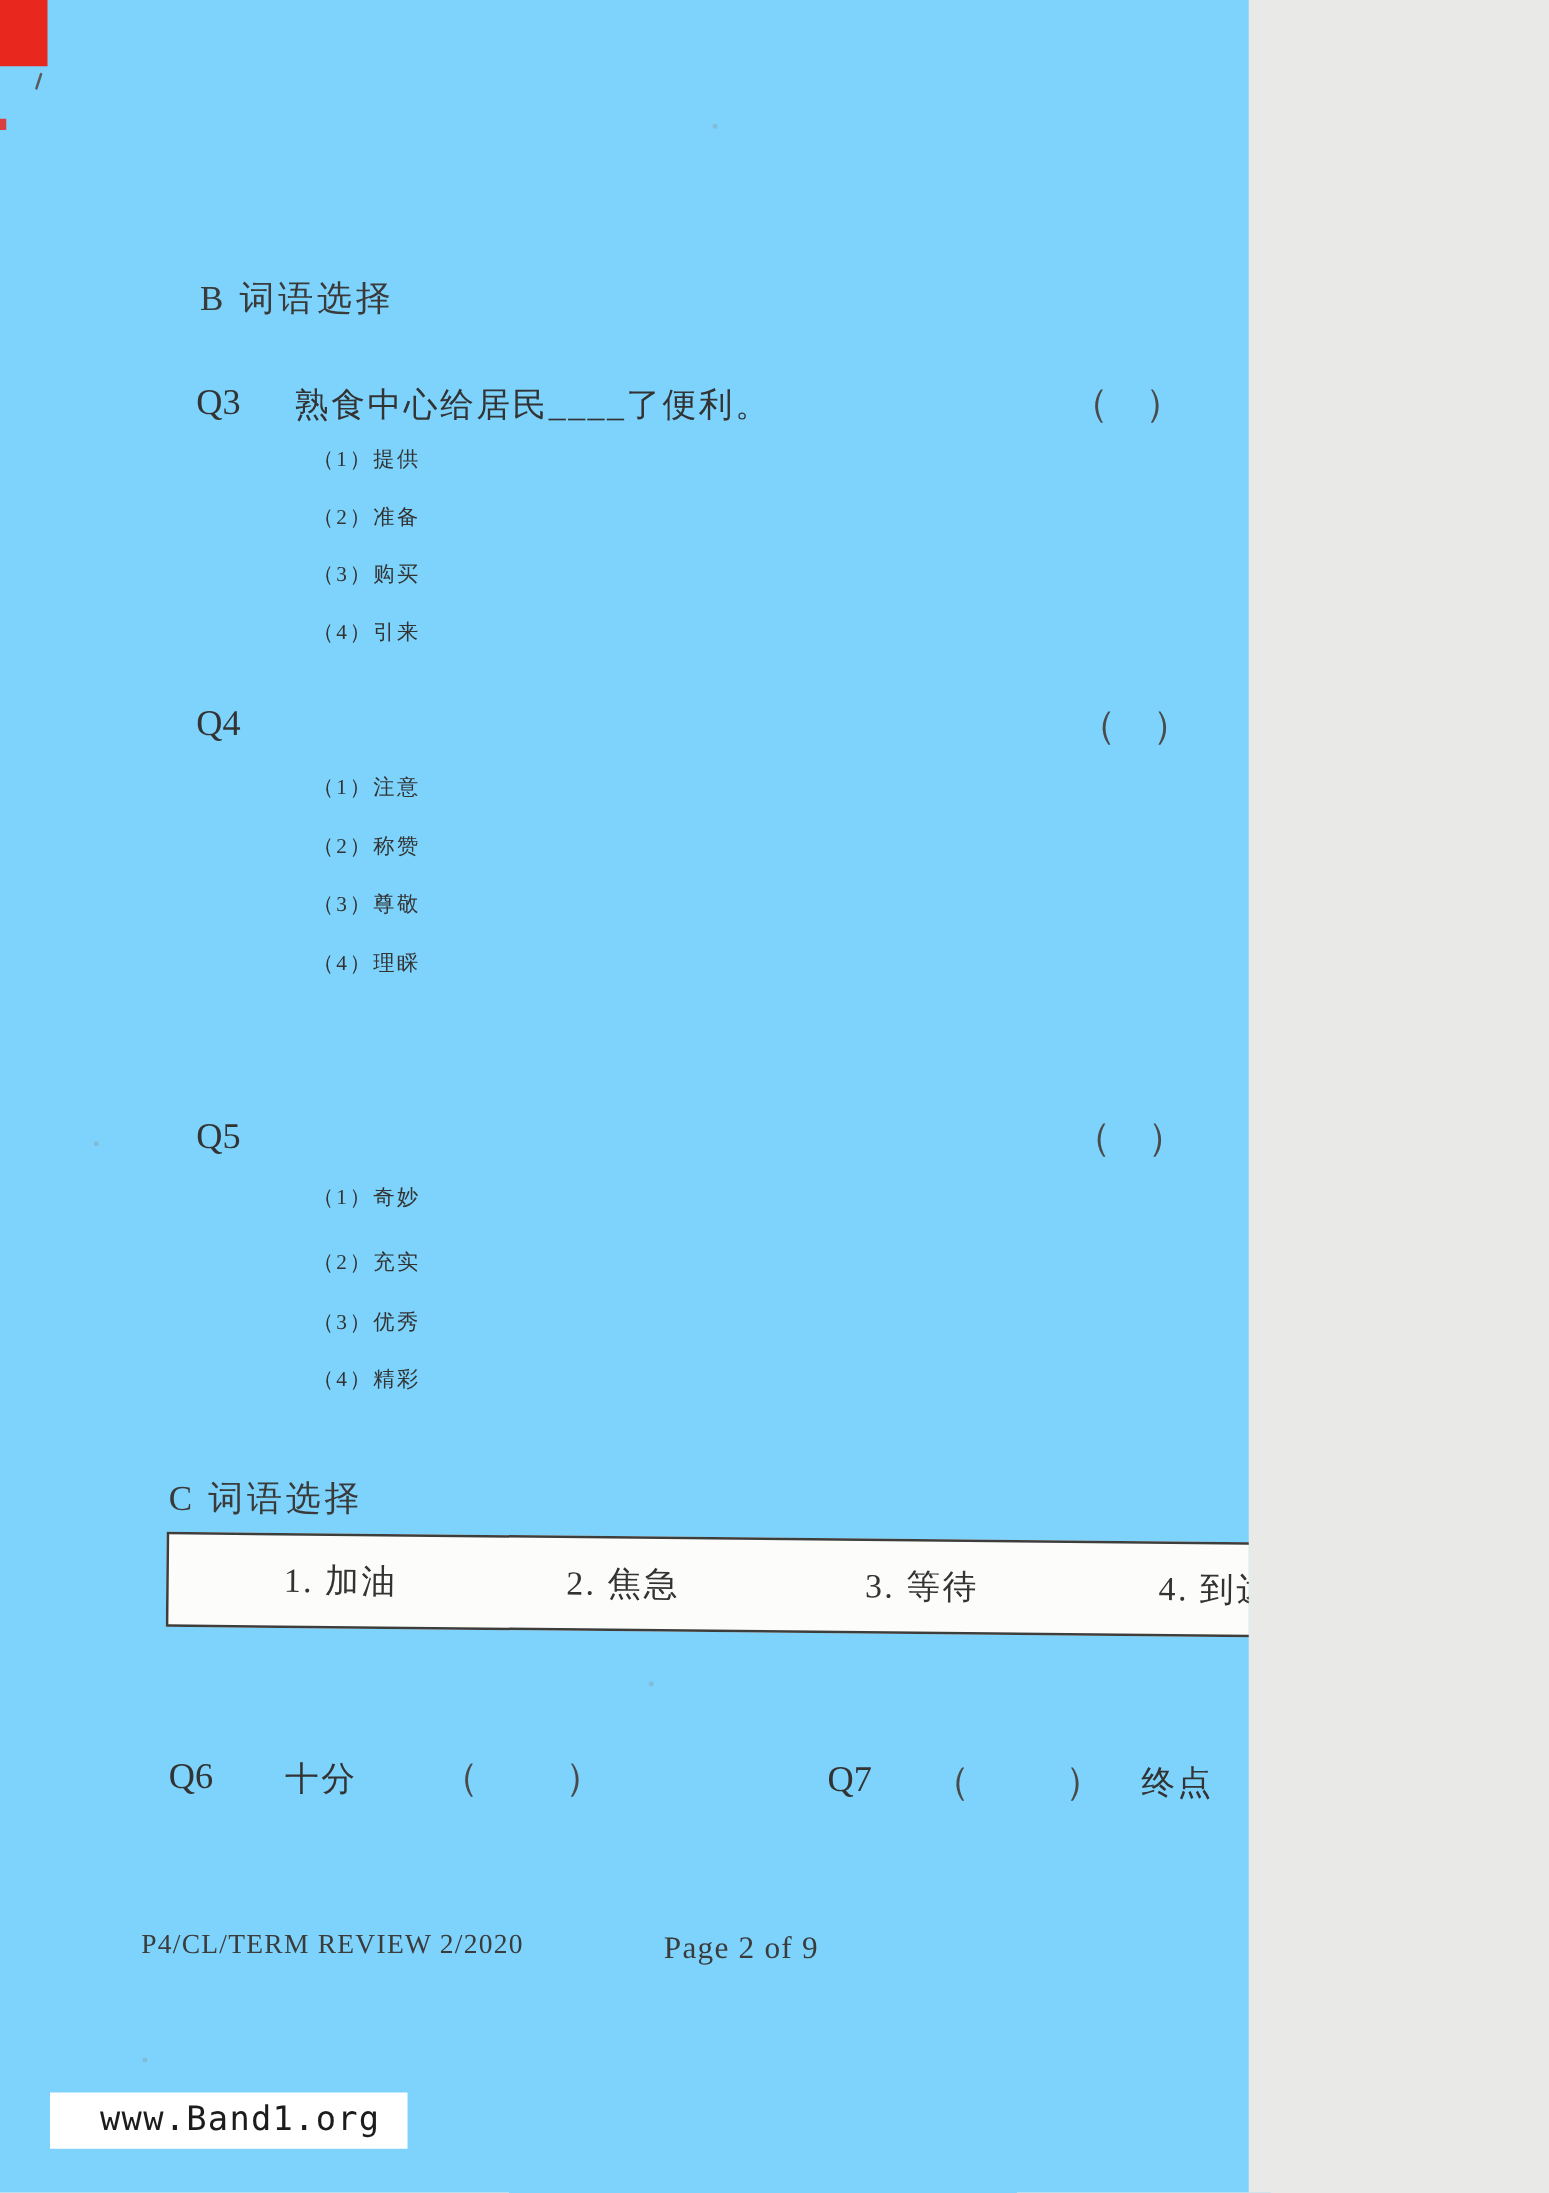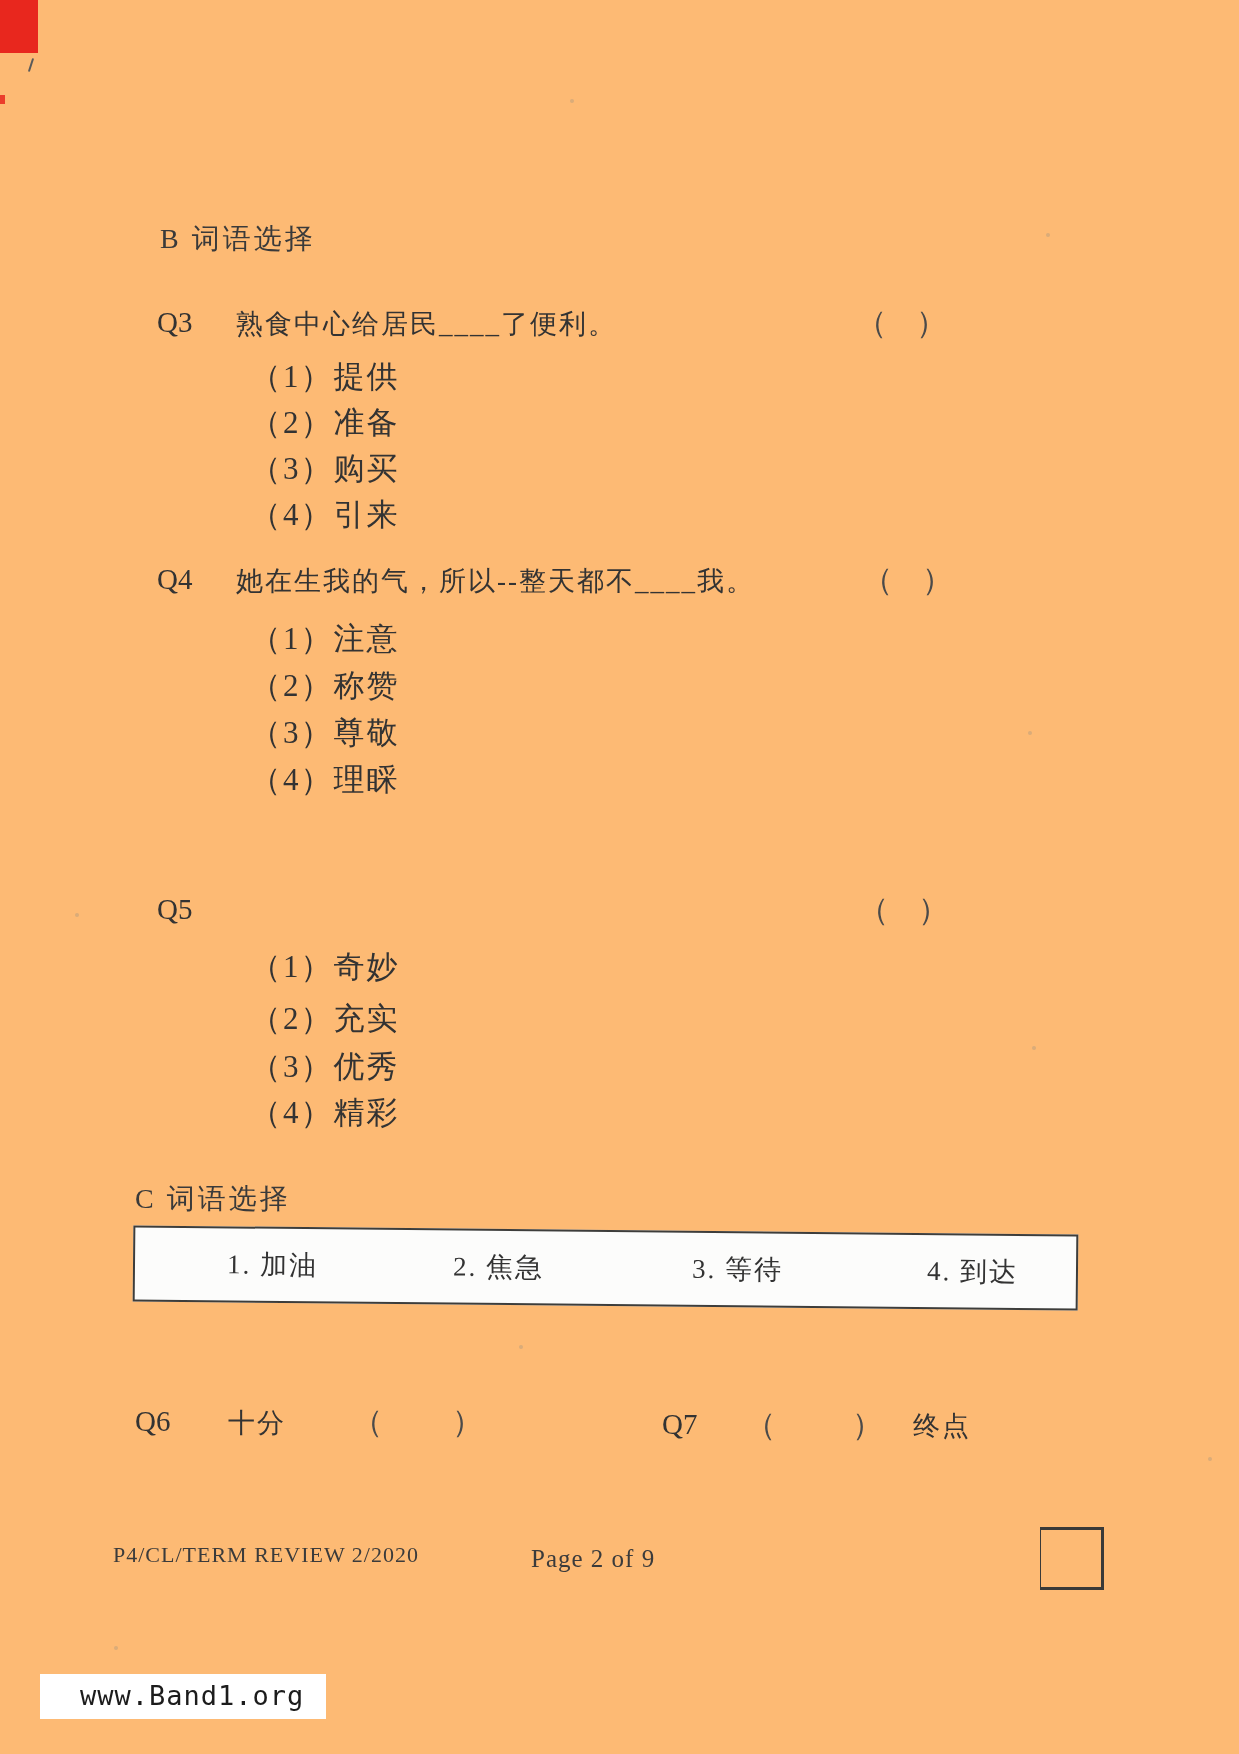--- a/index.html
+++ b/index.html
@@ -2,23 +2,23 @@
 <html><head>
 <meta charset="utf-8">
 <style>
   html, body {
     margin: 0;
     padding: 0;
     background: #e9e9e7;
   }
   .page {
     position: relative;
-    width: 1239px;
+    width: 999px;
     height: 1754px;
-    background: #fdba74;
+    background: #7dd3fc;
     overflow: hidden;
     font-family: "Liberation Serif", "DejaVu Serif", serif;
     color: #2e2e2e;
   }
   .abs { position: absolute; }
 
   
   .red-corner {
     left: 0; top: 0;
     width: 38px; height: 53px;
@@ -56,21 +56,21 @@
     font-size: 29px;
     color: #333;
   }
   .q-text {
     font-size: 27px;
     letter-spacing: 2px;
     color: #333;
     white-space: nowrap;
   }
   .q-option {
-    font-size: 31px;
+    font-size: 17px;
     letter-spacing: 2px;
     color: #333;
     white-space: nowrap;
   }
   .bracket {
     font-size: 31px;
     color: #4a4a4a;
   }
 
   
@@ -144,21 +144,20 @@
   <div class="abs q-id" style="left:157px; top:306px;">Q3</div>
   <div class="abs q-text" style="left:236px; top:306px;">熟食中心给居民____了便利。</div>
   <span class="abs bracket" style="left:856px; top:302px;">（</span>
   <span class="abs bracket" style="left:916px; top:302px;">）</span>
   <div class="abs q-option" style="left:250px; top:356px;">（1）提供</div>
   <div class="abs q-option" style="left:250px; top:402px;">（2）准备</div>
   <div class="abs q-option" style="left:250px; top:448px;">（3）购买</div>
   <div class="abs q-option" style="left:250px; top:494px;">（4）引来</div>
 
   <div class="abs q-id" style="left:157px; top:563px;">Q4</div>
-  <div class="abs q-text" style="left:236px; top:563px;">她在生我的气，所以--整天都不____我。</div>
   <span class="abs bracket" style="left:862px; top:559px;">（</span>
   <span class="abs bracket" style="left:922px; top:559px;">）</span>
   <div class="abs q-option" style="left:250px; top:618px;">（1）注意</div>
   <div class="abs q-option" style="left:250px; top:665px;">（2）称赞</div>
   <div class="abs q-option" style="left:250px; top:712px;">（3）尊敬</div>
   <div class="abs q-option" style="left:250px; top:759px;">（4）理睬</div>
 
   <div class="abs q-id" style="left:157px; top:893px;">Q5</div>
   <span class="abs bracket" style="left:858px; top:889px;">（</span>
   <span class="abs bracket" style="left:918px; top:889px;">）</span>

